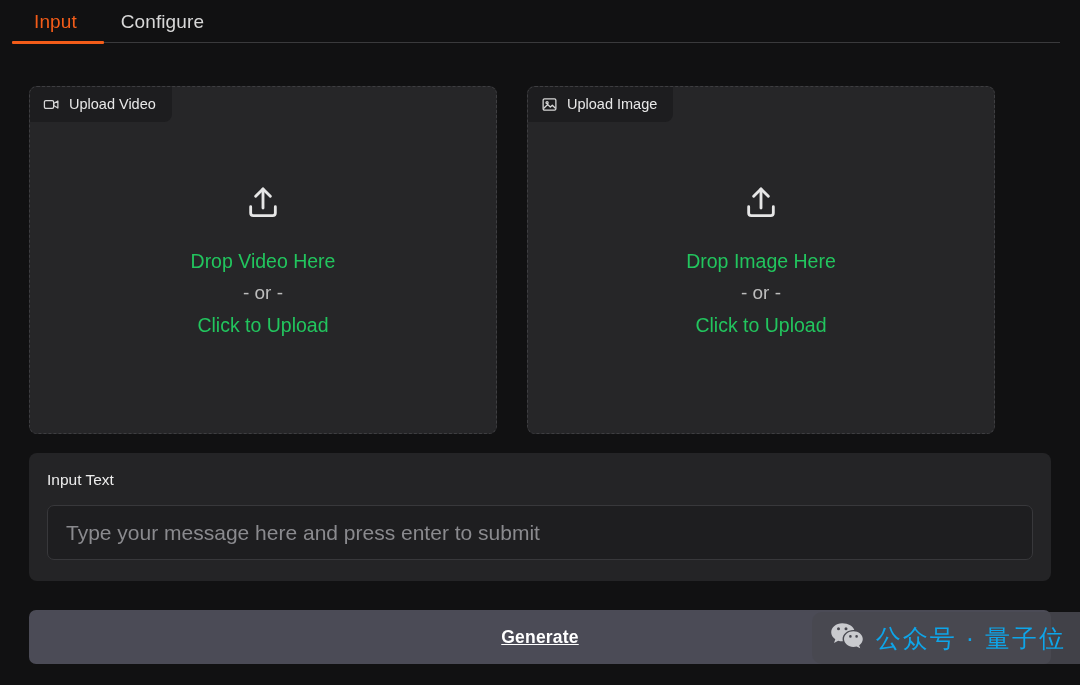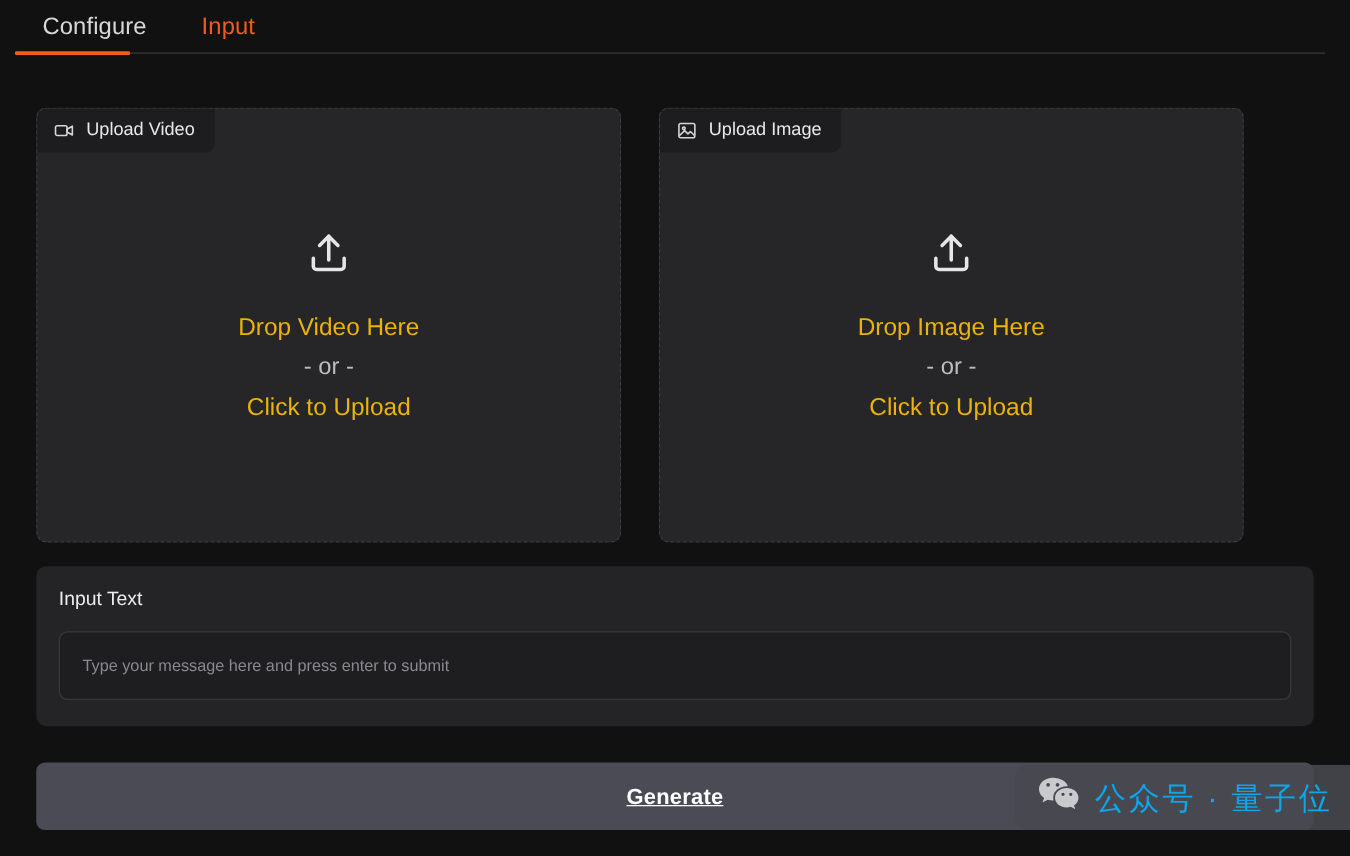--- a/index.html
+++ b/index.html
@@ -105,21 +105,21 @@
     position: absolute;
     left: 0; right: 0;
     top: 96px;
     display: flex;
     flex-direction: column;
     align-items: center;
   }
   .up-icon { margin-bottom: 17px; }
   .drop-line {
     font-size: 19.5px;
-    color: #eab308;
+    color: #22c55e;
     line-height: 34px;
     white-space: nowrap;
   }
   .or-line {
     font-size: 19px;
     color: #bdbdbd;
     line-height: 30px;
   }
 
   
@@ -140,21 +140,21 @@
   }
   .text-input {
     margin-top: 16px;
     width: 986px;
     height: 55px;
     background: #1e1e20;
     border: 1px solid #38383b;
     border-radius: 7px;
     padding: 0 18px;
     color: #e5e5e5;
-    font-size: 13px;
+    font-size: 21px;
     font-family: "Liberation Sans", sans-serif;
     outline: none;
   }
   .text-input::placeholder { color: #8a8a8e; }
 
   
   .generate-btn {
     position: absolute;
     left: 29px;
     top: 610px;
@@ -193,22 +193,22 @@
     white-space: nowrap;
   }
 </style>
 </head>
 <body>
 
 <div id="app">
 
   <div class="tabbar">
     <div class="tabs-row">
+      <div class="tab active">Input</div>
       <div class="tab">Configure</div>
-      <div class="tab active">Input</div>
     </div>
     <div class="tab-divider"></div>
     <div class="tab-underline"></div>
   </div>
 
   <div class="panels">
 
     <div class="upload-panel">
       <div class="panel-badge">
         <span class="badge-icon">

